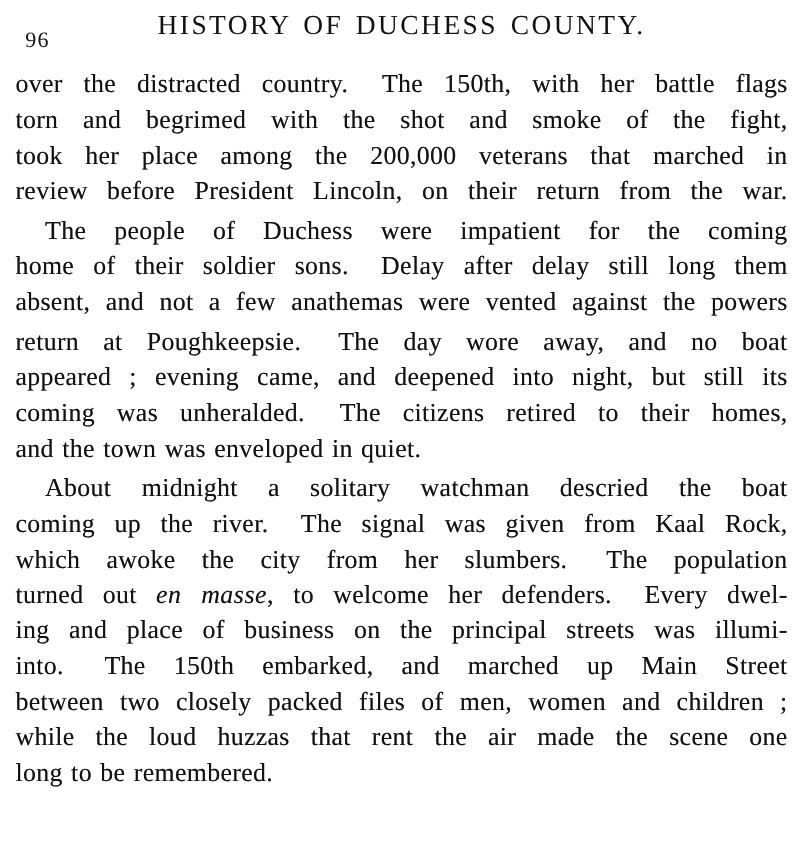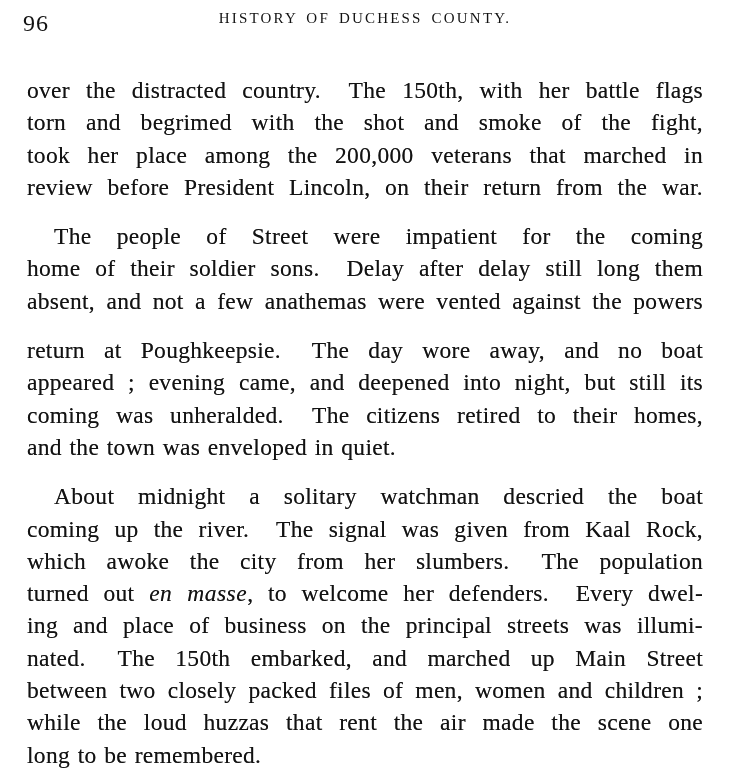--- a/index.html
+++ b/index.html
@@ -19,42 +19,42 @@
   .header {
     position: absolute;
     top: 6px;
     left: 10px;
     right: 10px;
     height: 40px;
   }
   .page-number {
     position: absolute;
     left: 13px;
-    top: 4px;
-    font-size: 24px;
+    top: 20px;
+    font-size: 20px;
     letter-spacing: 1px;
   }
   .running-head {
     position: absolute;
     left: 0;
     right: 0;
     top: 4px;
     text-align: center;
-    font-size: 15px;
+    font-size: 25px;
     letter-spacing: 2.2px;
     word-spacing: 3px;
   }
   .page-body {
     position: absolute;
     top: 57px;
     left: 10px;
     width: 710px;
   }
   .paragraph {
-    margin: 17px;
+    margin: 4px;
   }
   .line {
     font-size: 23.5px;
     line-height: 32.3px;
     height: 32.3px;
     overflow: hidden;
     letter-spacing: 0.3px;
     word-spacing: 1.5px;
     text-align: justify;
     text-align-last: justify;
@@ -81,35 +81,35 @@
     <span class="running-head">HISTORY OF DUCHESS COUNTY.</span>
   </div>
   <div class="page-body">
       <div class="paragraph">
         <div class="line"><span>over the distracted country.  The 150th, with her battle flags</span></div>
         <div class="line"><span>torn and begrimed with the shot and smoke of the fight,</span></div>
         <div class="line"><span>took her place among the 200,000 veterans that marched in</span></div>
         <div class="line"><span>review before President Lincoln, on their return from the war.</span></div>
       </div>
       <div class="paragraph">
-        <div class="line indent"><span>The people of Street were impatient for the coming</span></div>
+        <div class="line indent"><span>The people of Duchess were impatient for the coming</span></div>
         <div class="line"><span>home of their soldier sons.  Delay after delay still long them</span></div>
         <div class="line"><span>absent, and not a few anathemas were vented against the powers</span></div>
       </div>
       <div class="paragraph">
         <div class="line"><span>return at Poughkeepsie.  The day wore away, and no boat</span></div>
         <div class="line"><span>appeared&nbsp;; evening came, and deepened into night, but still its</span></div>
         <div class="line"><span>coming was unheralded.  The citizens retired to their homes,</span></div>
         <div class="line last"><span>and the town was enveloped in quiet.</span></div>
       </div>
       <div class="paragraph">
         <div class="line indent"><span>About midnight a solitary watchman descried the boat</span></div>
         <div class="line"><span>coming up the river.  The signal was given from Kaal Rock,</span></div>
         <div class="line"><span>which awoke the city from her slumbers.  The population</span></div>
         <div class="line"><span>turned out </span><i>en masse</i><span>, to welcome her defenders.  Every dwel-</span></div>
         <div class="line"><span>ing and place of business on the principal streets was illumi-</span></div>
-        <div class="line"><span>nated.  The 150th embarked, and marched up Main Street</span></div>
+        <div class="line"><span>into.  The 150th embarked, and marched up Main Street</span></div>
         <div class="line"><span>between two closely packed files of men, women and children&nbsp;;</span></div>
         <div class="line"><span>while the loud huzzas that rent the air made the scene one</span></div>
         <div class="line last"><span>long to be remembered.</span></div>
       </div>
     </div>
 </div>
 
 </body></html>

